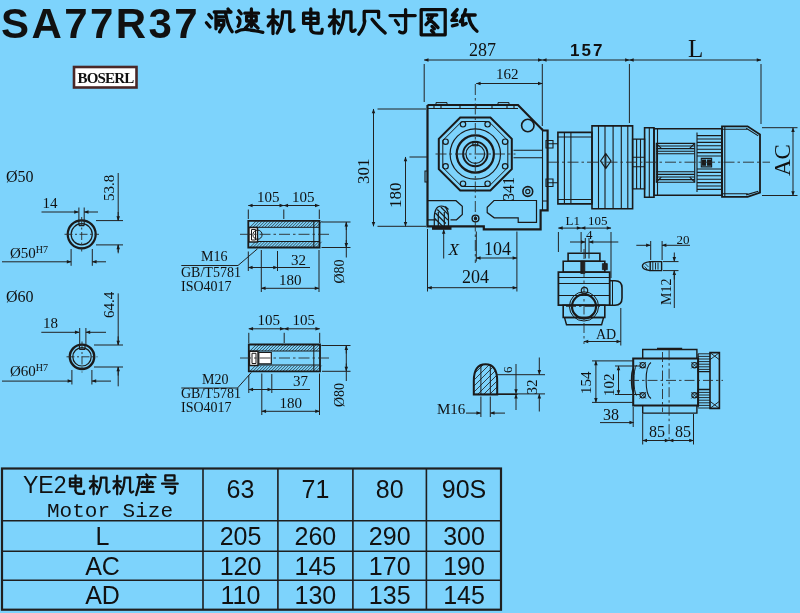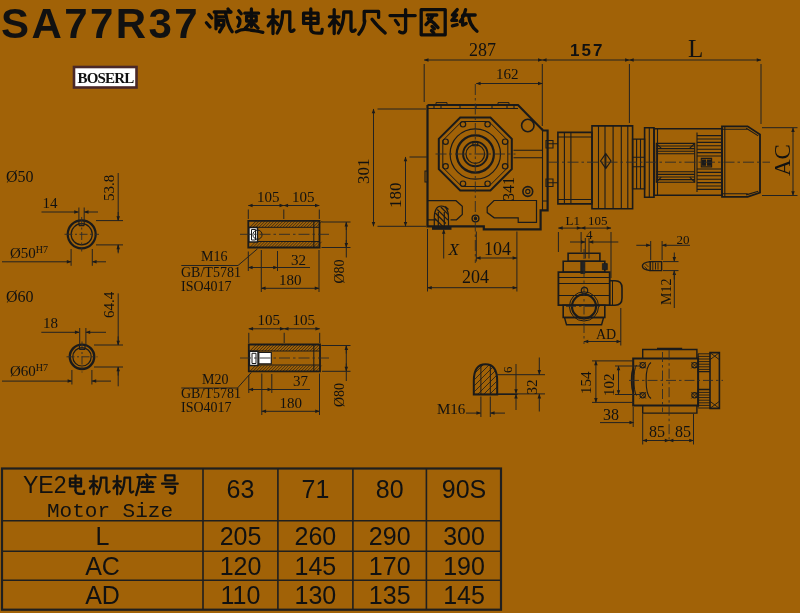--- a/index.html
+++ b/index.html
@@ -1,16 +1,16 @@
 <!DOCTYPE html>
 <html><head>
 <meta charset="utf-8">
 <style>
 html,body{margin:0;padding:0;background:#fff;}
-#page{position:relative;width:800px;height:613px;background:#a16207;overflow:hidden;}
+#page{position:relative;width:800px;height:613px;background:#7dd3fc;overflow:hidden;}
 svg{position:absolute;left:0;top:0;}
 text{fill:#111;}
 .d{font:15px "Liberation Serif",serif;}
 .d14{font:14px "Liberation Serif",serif;}
 .d13{font:13px "Liberation Serif",serif;}
 .d16{font:16px "Liberation Serif",serif;}
 </style>
 </head>
 <body>
 <div id="page">

